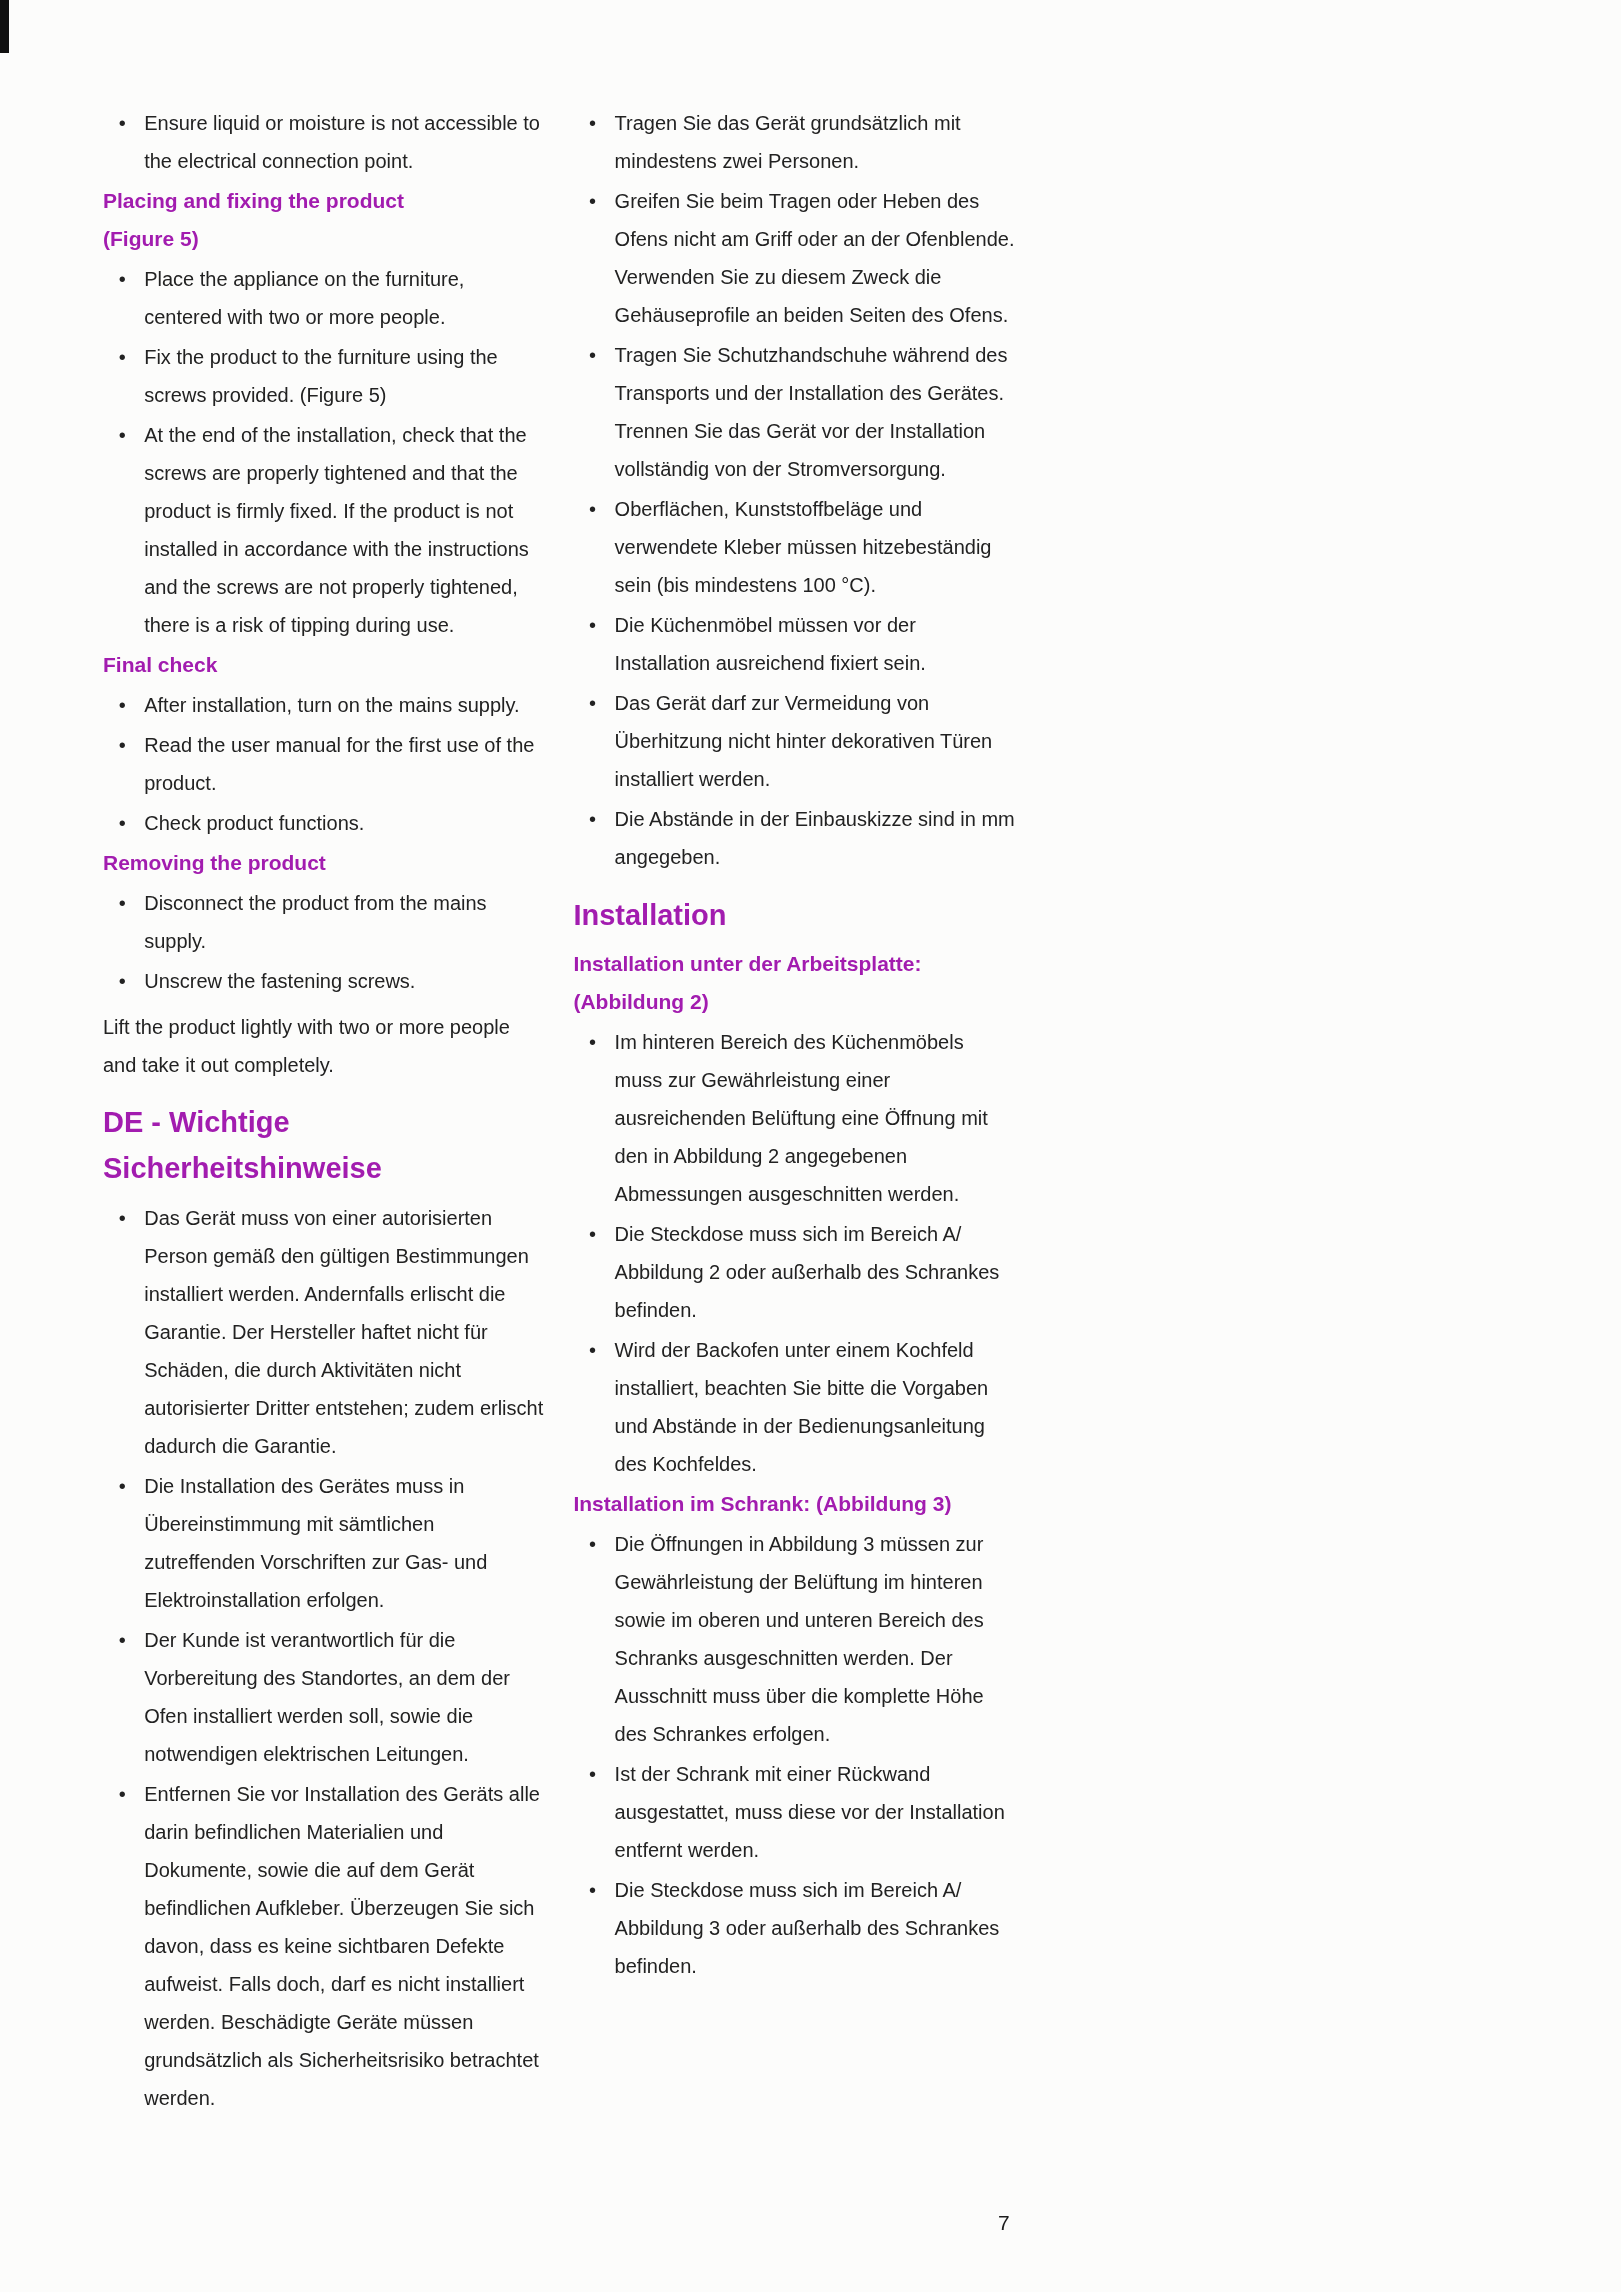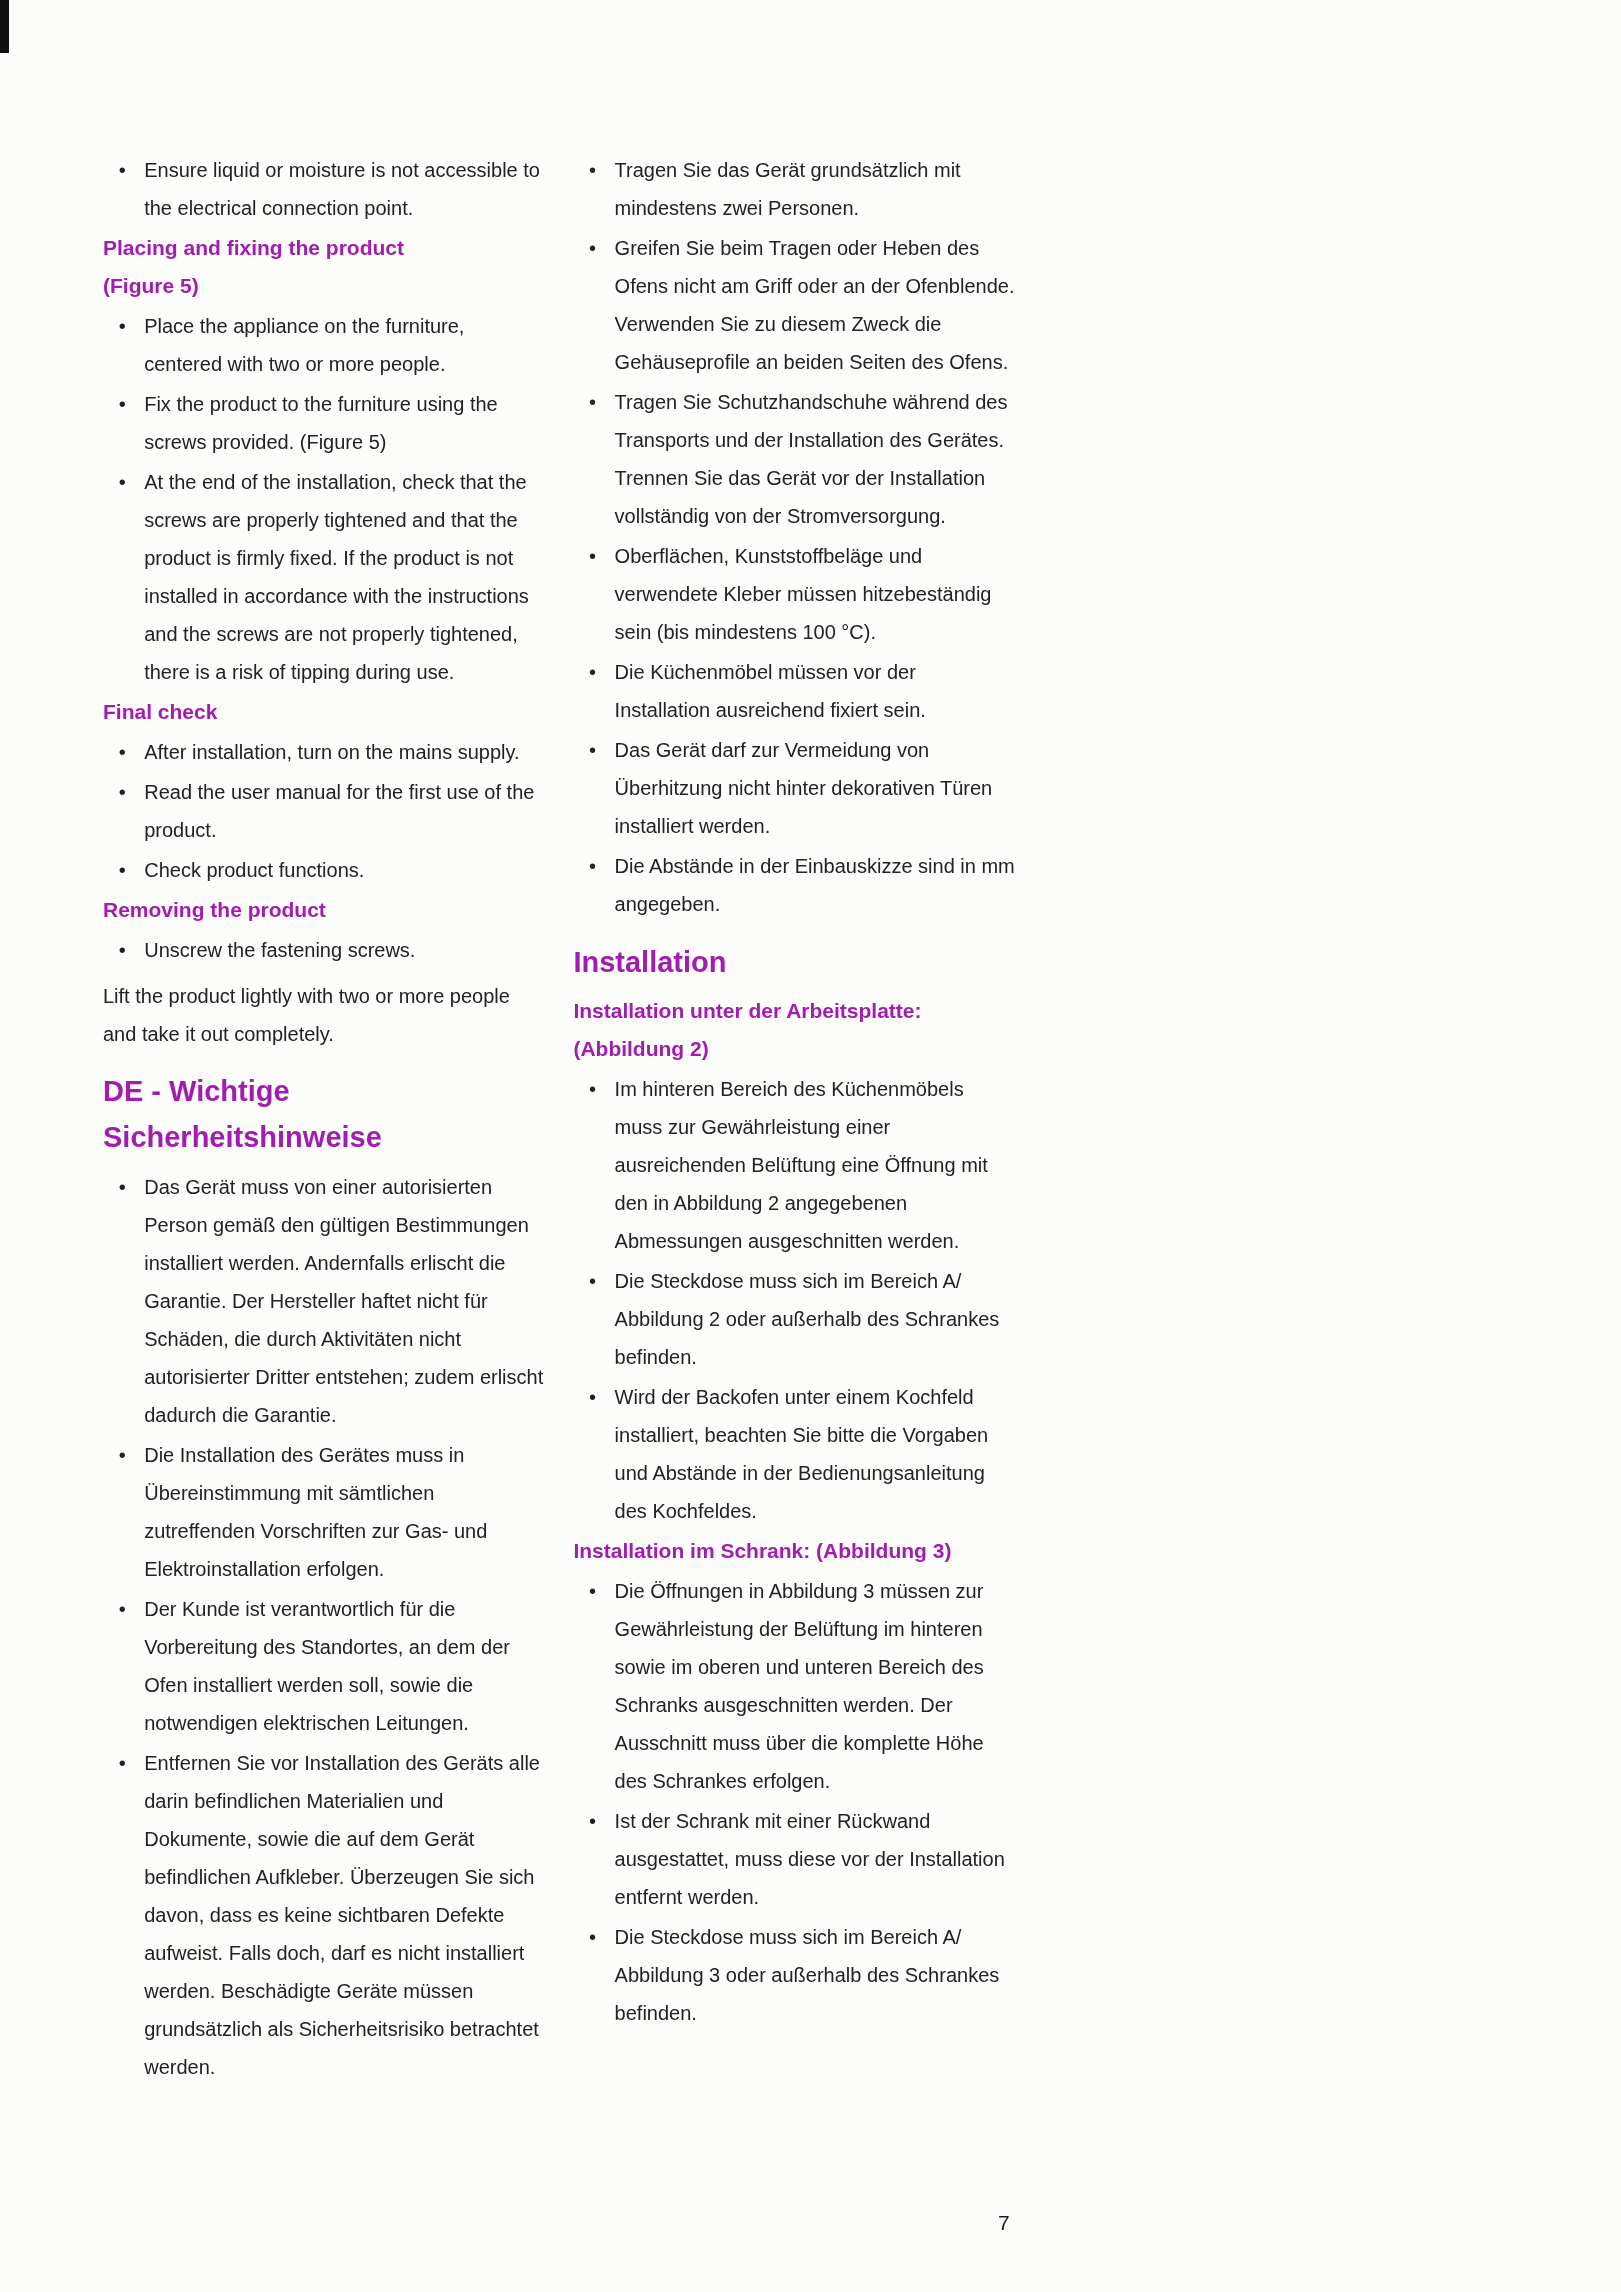--- a/index.html
+++ b/index.html
@@ -23,21 +23,20 @@
     top: 0;
     width: 8.8px;
     height: 53px;
     background: #111111;
   }
   .page {
     position: absolute;
     inset: 0;
     padding: 104px 8px 0 103px;
     box-sizing: border-box;
-    margin-top: 47px;
   }
   .columns {
     display: flex;
     gap: 27.4px;
     align-items: flex-start;
   }
   .col {
     width: 443px;
     font-size: 20px;
     line-height: 38px;
@@ -109,20 +108,21 @@
 
       <h3 class="section-heading">Final check</h3>
       <ul class="bullets">
         <li>After installation, turn on the mains supply.</li>
         <li>Read the user manual for the first use of the product.</li>
         <li>Check product functions.</li>
       </ul>
 
       <h3 class="section-heading">Removing the product</h3>
       <ul class="bullets">
+        <li>Disconnect the product from the mains supply.</li>
         <li>Unscrew the fastening screws.</li>
       </ul>
 
       <p class="para">Lift the product lightly with two or more people and take it out completely.</p>
 
       <h2 class="big-heading">DE - Wichtige
 Sicherheitshinweise</h2>
       <ul class="bullets">
         <li>Das Gerät muss von einer autorisierten Person gemäß den gültigen Bestimmungen installiert werden. Andernfalls erlischt die Garantie. Der Hersteller haftet nicht für Schäden, die durch Aktivitäten nicht autorisierter Dritter entstehen; zudem erlischt dadurch die Garantie.</li>
         <li>Die Installation des Gerätes muss in Übereinstimmung mit sämtlichen zutreffenden Vorschriften zur Gas- und Elektroinstallation erfolgen.</li>

